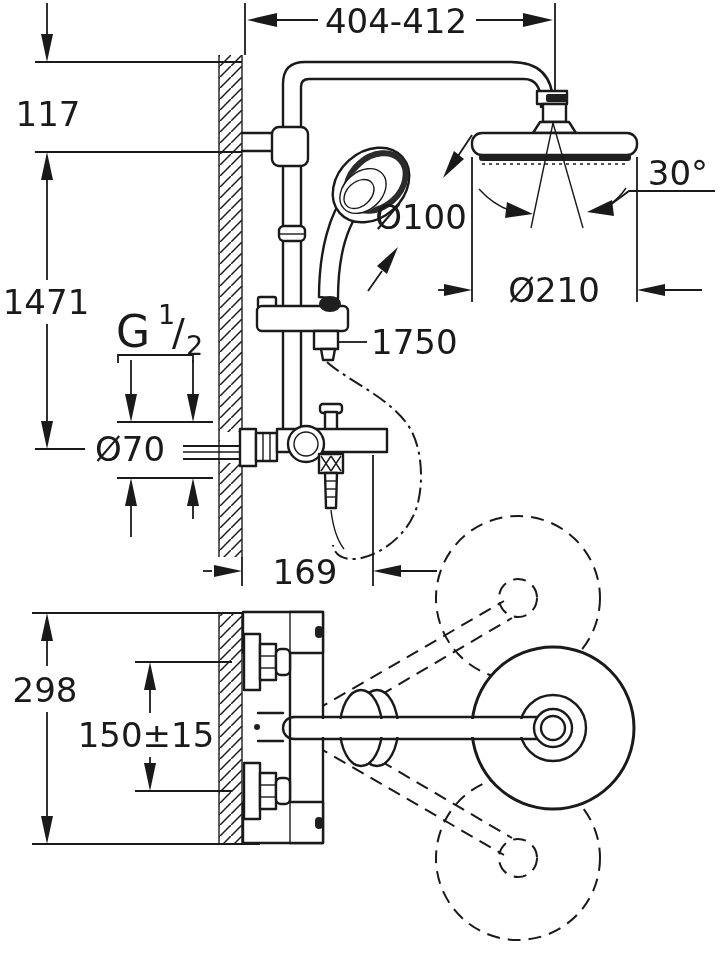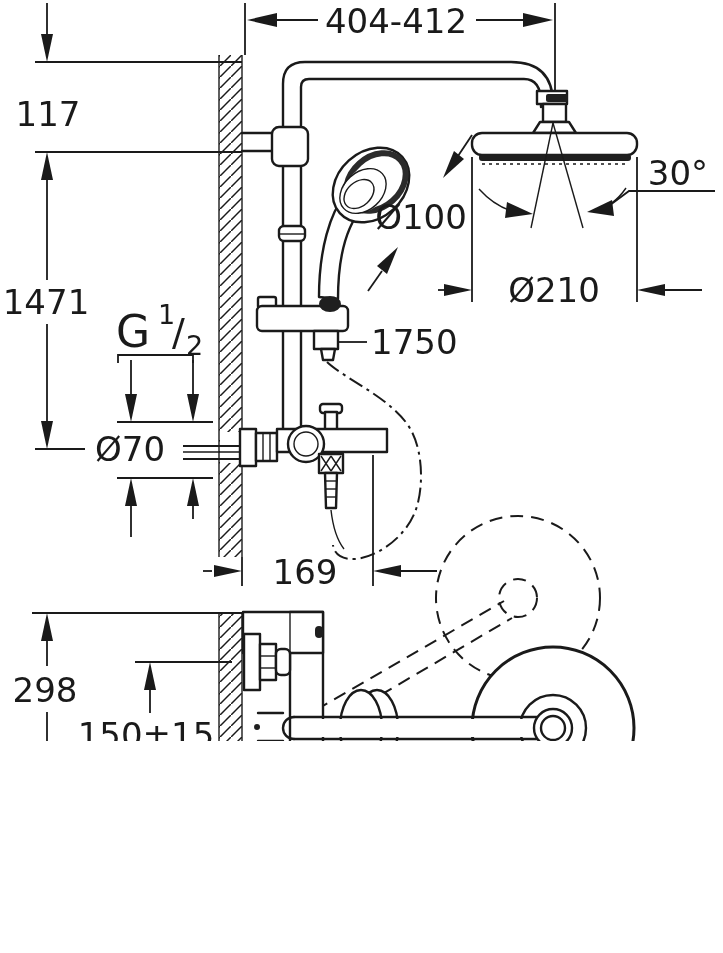--- a/index.html
+++ b/index.html
@@ -1,16 +1,16 @@
 <!DOCTYPE html>
 <html><head>
 <meta charset="utf-8">
 <style>
   html,body{margin:0;padding:0;background:#fff;}
-  .page{width:723px;height:741px;position:relative;background:#ffffff;outline:1px solid #d9d9d9;overflow:hidden;}
+  .page{width:723px;height:953px;position:relative;background:#ffffff;outline:1px solid #d9d9d9;overflow:hidden;}
   svg{display:block;}
   
   .s  {stroke:#1a1a1a;stroke-width:2.4;fill:none;stroke-linecap:round;stroke-linejoin:round;}
   .sf {stroke:#1a1a1a;stroke-width:2.4;fill:#ffffff;stroke-linejoin:round;}
   .sf3{stroke:#1a1a1a;stroke-width:3;fill:#ffffff;}
   .thin{stroke:#1a1a1a;stroke-width:1.4;fill:none;}
   
   .d  {stroke:#1a1a1a;stroke-width:1.8;fill:none;stroke-linecap:butt;}
   .a  {fill:#1a1a1a;stroke:none;}
   .dark{fill:#1f1f1f;stroke:none;}

